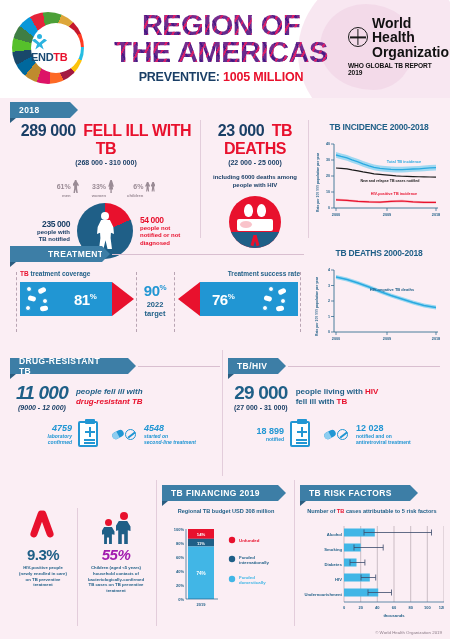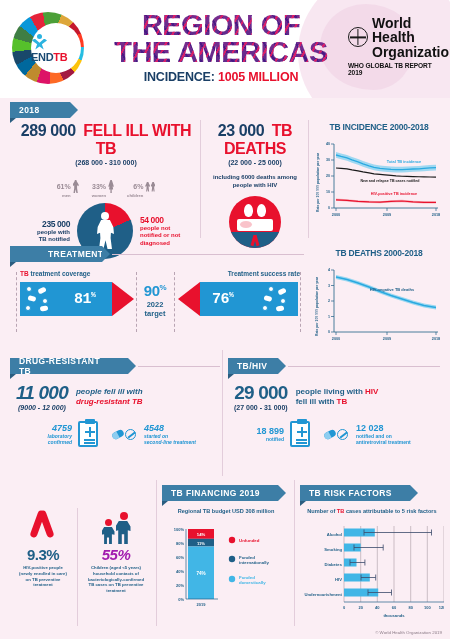--- a/index.html
+++ b/index.html
@@ -126,21 +126,21 @@
   .death-circle .base{ position:absolute; left:0; bottom:0; width:52px; height:16px; background:#1f5f87;}
   .death-circle .rib{ position:absolute; left:23px; bottom:2px; width:6px; height:11px;}
   .death-circle .rib:before,.death-circle .rib:after{ content:""; position:absolute; top:0; width:3px; height:11px; background:#e8112d;}
   .death-circle .rib:before{ left:0; transform:rotate(16deg);} .death-circle .rib:after{ right:0; transform:rotate(-16deg);}
 
   
   .chart-title{ font-size:8.5px; font-weight:bold; color:#1f5f87; text-align:center; letter-spacing:-.2px;}
   .ylab{ font-size:3.4px; font-weight:bold; color:#1f5f87; white-space:nowrap; transform:rotate(-90deg); transform-origin:left top;}
 
   
-  .arrow-bar{ position:relative; height:34px;font-family:Liberation Mono, monospace; }
+  .arrow-bar{ position:relative; height:34px; }
   .arrow-body{ position:absolute; top:0; height:34px; background:#2196d3; display:flex; align-items:center;}
   .arrow-head{ position:absolute; top:0; width:0; height:0; border-top:17px solid transparent; border-bottom:17px solid transparent;}
   .arrow-pct{ font-size:15px; font-weight:bold; color:#fff; letter-spacing:-.5px;}
   .arrow-pct sup{ font-size:8px; }
   .dashdiv{ position:absolute; border-left:1px dashed #b9a4b3; }
   .pillset span{ position:absolute; display:block; }
   .pill{ width:8px; height:4.5px; border-radius:3px; background:#fff;}
   .tabblet{ width:6px; height:6px; border-radius:50%; background:#fff; border:1px solid #2196d3;}
 
   
@@ -180,21 +180,21 @@
         <div class="endtb">
           <span class="end">END</span><span class="tb">TB</span>
         </div>
       </div>
     </div>
 
     <div class="title-wrap">
       <div class="main-title">REGION OF</div>
       <div class="main-title">THE AMERICAS</div>
       <div class="pop-line">
-        <span>INCIDENCE:</span>
+        <span>PREVENTIVE:</span>
         <span class="val">1005 MILLION</span>
       </div>
     </div>
 
     <div class="who-block">
       <div class="who-row">
         <div class="who-emblem"></div>
         <div class="who-name">
           <div>World Health</div>
           <div>Organization</div>

